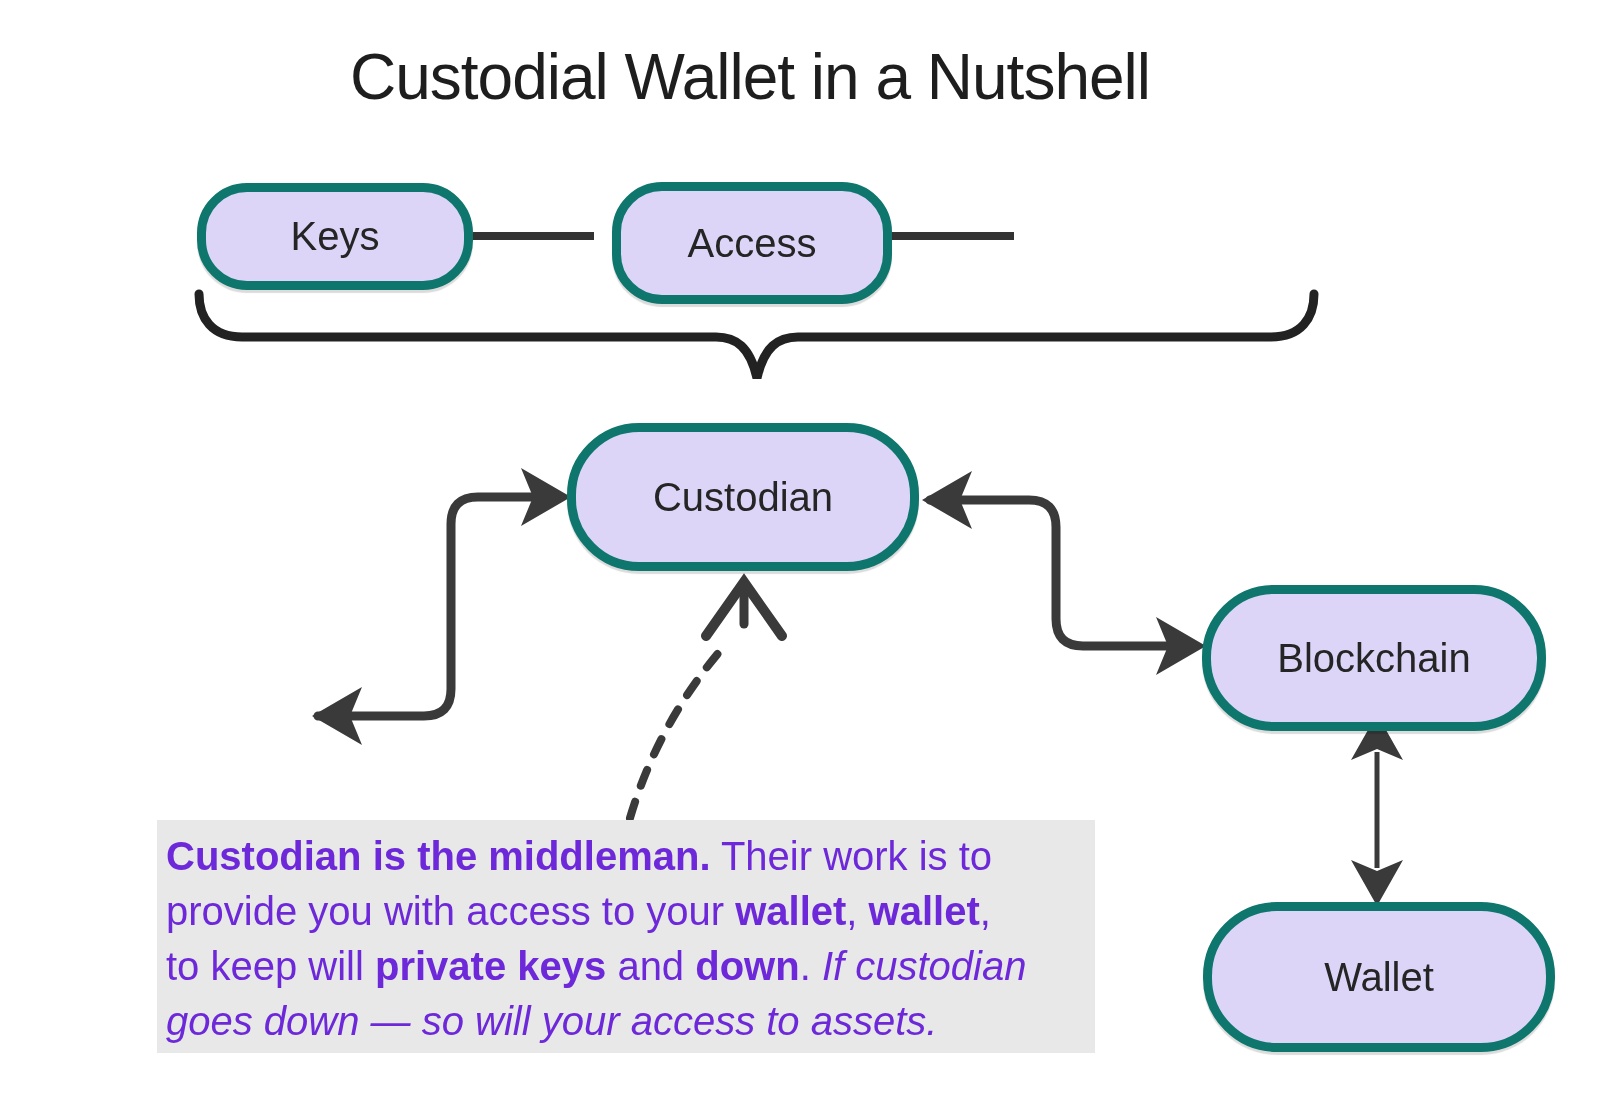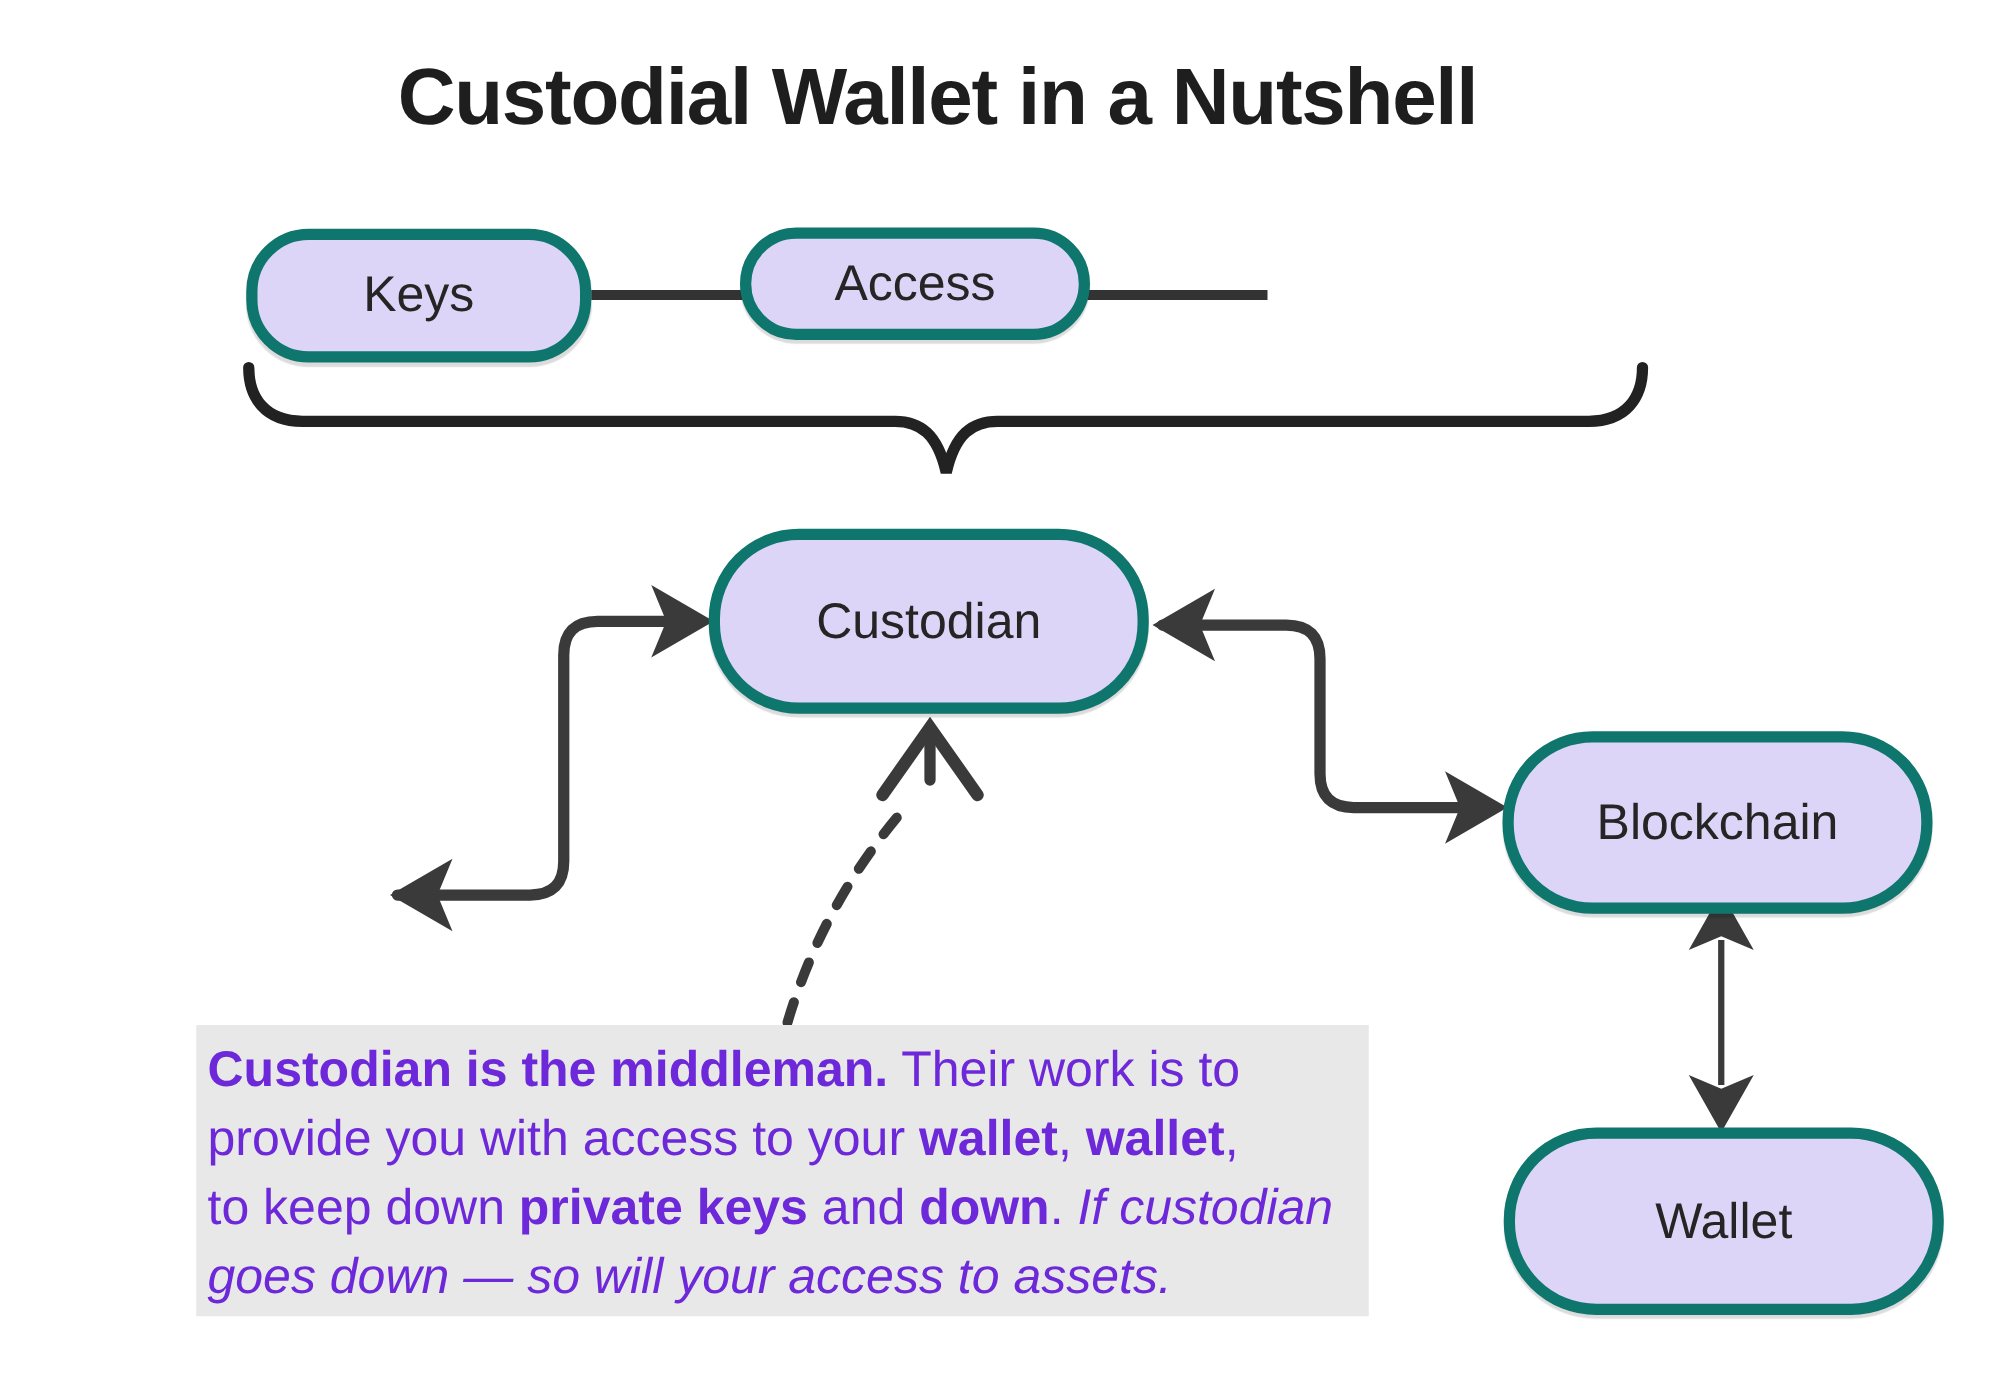--- a/index.html
+++ b/index.html
@@ -2,32 +2,32 @@
 <html><head>
 <meta charset="utf-8">
 <style>
   html,body{margin:0;padding:0;background:#ffffff;}
   .canvas{
     position:relative;width:1600px;height:1105px;background:#ffffff;overflow:hidden;
     font-family:"Liberation Sans","DejaVu Sans",sans-serif;color:#222;
   }
   .title{
     position:absolute;left:0;top:40px;width:1500px;text-align:center;
-    font-size:64px;font-weight:700;color:#1e1e1e;letter-spacing:-1px;
+    font-size:64px;font-weight:400;color:#1e1e1e;letter-spacing:-1px;
   }
   svg.layer{position:absolute;left:0;top:0;z-index:1;}
   .node{
     position:absolute;z-index:2;box-sizing:border-box;
     background:#dcd5f7;border:9px solid #0f766e;
     display:flex;align-items:center;justify-content:center;
     font-size:40px;color:#252525;
     box-shadow:0 3px 1px rgba(0,0,0,0.14);
   }
   .node-keys      {left:197px; top:183px; width:276px; height:107px; border-radius:50px;}
-  .node-access    {left:592px; top:182px; width:280px; height:90px; border-radius:50px;text-align:center;}
+  .node-access    {left:612px; top:182px; width:280px; height:122px; border-radius:50px;text-align:center;}
   .node-security  {left:1012px;top:182px; width:280px; height:107px; border-radius:50px;}
   .node-custodian {left:567px; top:423px; width:352px; height:148px; border-radius:72px;}
   .node-you       {left:32px;  top:662px; width:276px; height:114px; border-radius:57px;}
   .node-blockchain{left:1202px;top:573px; width:344px; height:146px; border-radius:72px;margin-top:12px;}
   .node-wallet    {left:1203px;top:902px; width:352px; height:150px; border-radius:74px;}
   .note{
     position:absolute;left:157px;top:820px;width:938px;height:233px;z-index:2;
     background:#e8e8e8;box-sizing:border-box;padding:9px 10px 0 9px;
     font-size:40px;line-height:55px;color:#6d28d9;
   }
@@ -83,20 +83,20 @@
   </div>
 
   <div class="note">
     <div>
       <span class="b">Custodian is the middleman.</span><span> Their work is to</span>
     </div>
     <div>
       <span>provide you with access to your </span><span class="b">wallet</span><span>, </span><span class="b">wallet</span><span>,</span>
     </div>
     <div>
-      <span>to keep down </span><span class="b">private keys</span><span> and </span><span class="b">down</span><span>. </span><span class="i">If custodian</span>
+      <span>to keep will </span><span class="b">private keys</span><span> and </span><span class="b">down</span><span>. </span><span class="i">If custodian</span>
     </div>
     <div>
       <span class="i">goes down — so will your access to assets.</span>
     </div>
   </div>
 
 </div>
 
 </body></html>

